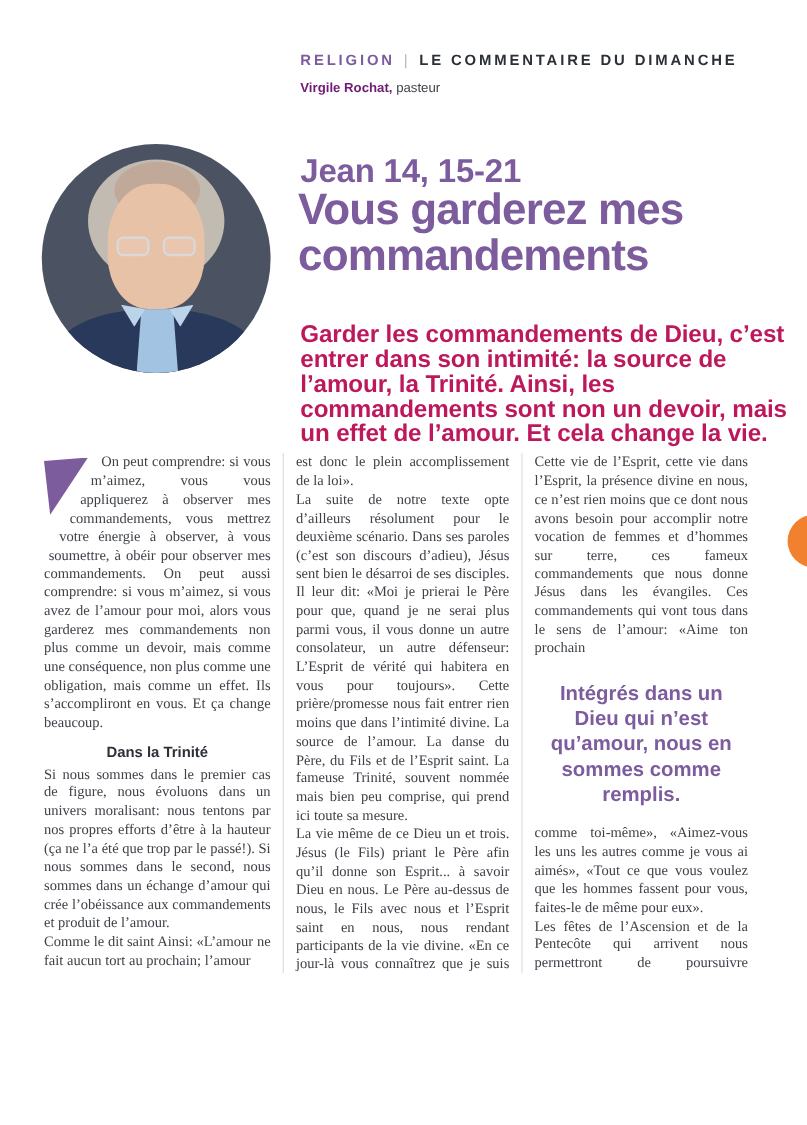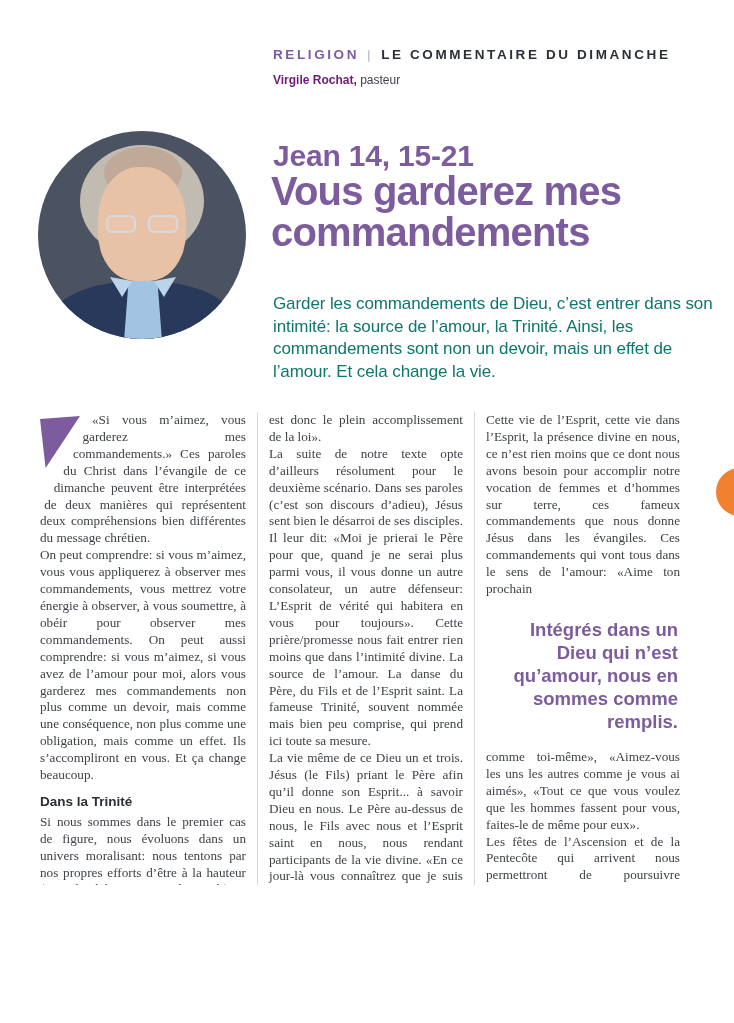--- a/index.html
+++ b/index.html
@@ -34,36 +34,36 @@
     background:#a3c3e2; clip-path:polygon(12% 0,88% 0,100% 100%,0 100%); }
   .portrait .collar-l { position:absolute; left:72px; top:146px; width:22px; height:20px;
     background:#bcd4ea; clip-path:polygon(0 0,100% 20%,55% 100%); }
   .portrait .collar-r { position:absolute; left:116px; top:146px; width:22px; height:20px;
     background:#bcd4ea; clip-path:polygon(0 20%,100% 0,45% 100%); }
   
   .verse { position:absolute; left:273px; top:139px; font-size:30px; font-weight:800;
     color:#7d5c9e; letter-spacing:-0.2px; }
   .headline { position:absolute; left:271px; top:171px; width:470px; font-size:40px;
     line-height:41px; font-weight:800; color:#7d5c9e; letter-spacing:-0.8px; }
-  .lede { position:absolute; left:273px; top:293px; width:452px; font-size:17px;
-    line-height:22.5px; font-weight:400; color:#0f766e; letter-spacing:-0.1px; }
+  .lede { position:absolute; left:273px; top:293px; width:452px; font-size:22px;
+    line-height:22.5px; font-weight:700; color:#be185d; letter-spacing:-0.1px; }
   
   .body-grid { position:absolute; left:40px; top:412px; width:662px; display:flex; }
   .col { width:206px; font-family:"Liberation Serif", serif; font-size:13.2px;
     line-height:16.9px; color:#3e4248; text-align:justify; }
   .col + .col { margin-left:11px; padding-left:11px; border-left:1px solid #ddd7e2; }
   .col p { margin:0; }
   .subhead { font-family:"Liberation Sans", sans-serif; font-weight:700; font-size:13.5px;
-    color:#2b2f36; margin:10px 0 3px 0 !important; text-align:left; }
+    color:#2b2f36; margin:10px 0 3px 0 !important; text-align:center; }
   .drop-tri-float { float:left; width:52px; height:92px;
     shape-outside:polygon(0% 0%, 100% 0%, 0% 100%); }
   .drop-tri { width:40px; height:52px; background:#7d5c9e; margin-top:4px;
     clip-path:polygon(0% 6%, 100% 0%, 14% 100%); }
   .pull-quote { font-family:"Liberation Sans", sans-serif; font-weight:800; font-size:18.5px;
-    line-height:23px; color:#7d5c9e; text-align:right; margin:20px 2px 16px 2px; }
+    line-height:23px; color:#7d5c9e; text-align:center; margin:20px 2px 16px 2px; }
   .end-mark { color:#7d5c9e; font-weight:400; }
   
   .orange-dot-mid { position:absolute; right:-30px; top:468px; width:48px; height:48px;
     border-radius:50%; background:#f1802f; }
   .orange-dot-foot { position:absolute; right:-26px; top:972px; width:52px; height:52px;
     border-radius:50%; background:#f1802f; }
   
   .footer-logo { position:absolute; left:357px; top:971px; font-size:14px; font-weight:700;
     color:#7d5c9e; letter-spacing:0.2px;text-align:right; }
   .footer-rule { position:absolute; left:493px; top:961px; width:1px; height:28px; background:#cfc9d6; }
@@ -99,21 +99,20 @@
 
   <div class="verse">Jean 14, 15-21</div>
   <h1 class="headline">Vous garderez mes commandements</h1>
   <div class="lede">Garder les commandements de Dieu, c’est entrer dans son intimité: la source de l’amour, la Trinité. Ainsi, les commandements sont non un devoir, mais un effet de l’amour. Et cela change la vie.</div>
 
   <div class="body-grid">
     <div class="col">
       <div class="drop-tri-float">
         <div class="drop-tri"></div>
       </div>
-      <p>«Si vous m’aimez, vous garderez mes commandements.» Ces paroles du Christ dans l’évangile de ce dimanche peuvent être interprétées de deux manières qui représentent deux compréhensions bien différentes du message chrétien.</p>
       <p>On peut comprendre: si vous m’aimez, vous vous appliquerez à observer mes commandements, vous mettrez votre énergie à observer, à vous soumettre, à obéir pour observer mes commandements. On peut aussi comprendre: si vous m’aimez, si vous avez de l’amour pour moi, alors vous garderez mes commandements non plus comme un devoir, mais comme une conséquence, non plus comme une obligation, mais comme un effet. Ils s’accompliront en vous. Et ça change beaucoup.</p>
       <p class="subhead">Dans la Trinité</p>
       <p>Si nous sommes dans le premier cas de figure, nous évoluons dans un univers moralisant: nous tentons par nos propres efforts d’être à la hauteur (ça ne l’a été que trop par le passé!). Si nous sommes dans le second, nous sommes dans un échange d’amour qui crée l’obéissance aux commandements et produit de l’amour.</p>
       <p>Comme le dit saint Ainsi: «L’amour ne fait aucun tort au prochain; l’amour</p>
     </div>
     <div class="col">
       <p>est donc le plein accomplissement de la loi».</p>
       <p>La suite de notre texte opte d’ailleurs résolument pour le deuxième scénario. Dans ses paroles (c’est son discours d’adieu), Jésus sent bien le désarroi de ses disciples. Il leur dit: «Moi je prierai le Père pour que, quand je ne serai plus parmi vous, il vous donne un autre consolateur, un autre défenseur: L’Esprit de vérité qui habitera en vous pour toujours». Cette prière/promesse nous fait entrer rien moins que dans l’intimité divine. La source de l’amour. La danse du Père, du Fils et de l’Esprit saint. La fameuse Trinité, souvent nommée mais bien peu comprise, qui prend ici toute sa mesure.</p>
       <p>La vie même de ce Dieu un et trois. Jésus (le Fils) priant le Père afin qu’il donne son Esprit... à savoir Dieu en nous. Le Père au-dessus de nous, le Fils avec nous et l’Esprit saint en nous, nous rendant participants de la vie divine. «En ce jour-là vous connaîtrez que je suis en mon Père et que vous êtes en moi et moi en vous.» Intégrés ainsi dans un Dieu qui n’est qu’amour, nous sommes comme remplis de cet amour.</p>
       <p class="subhead">Dans le dont de l’amour</p>

